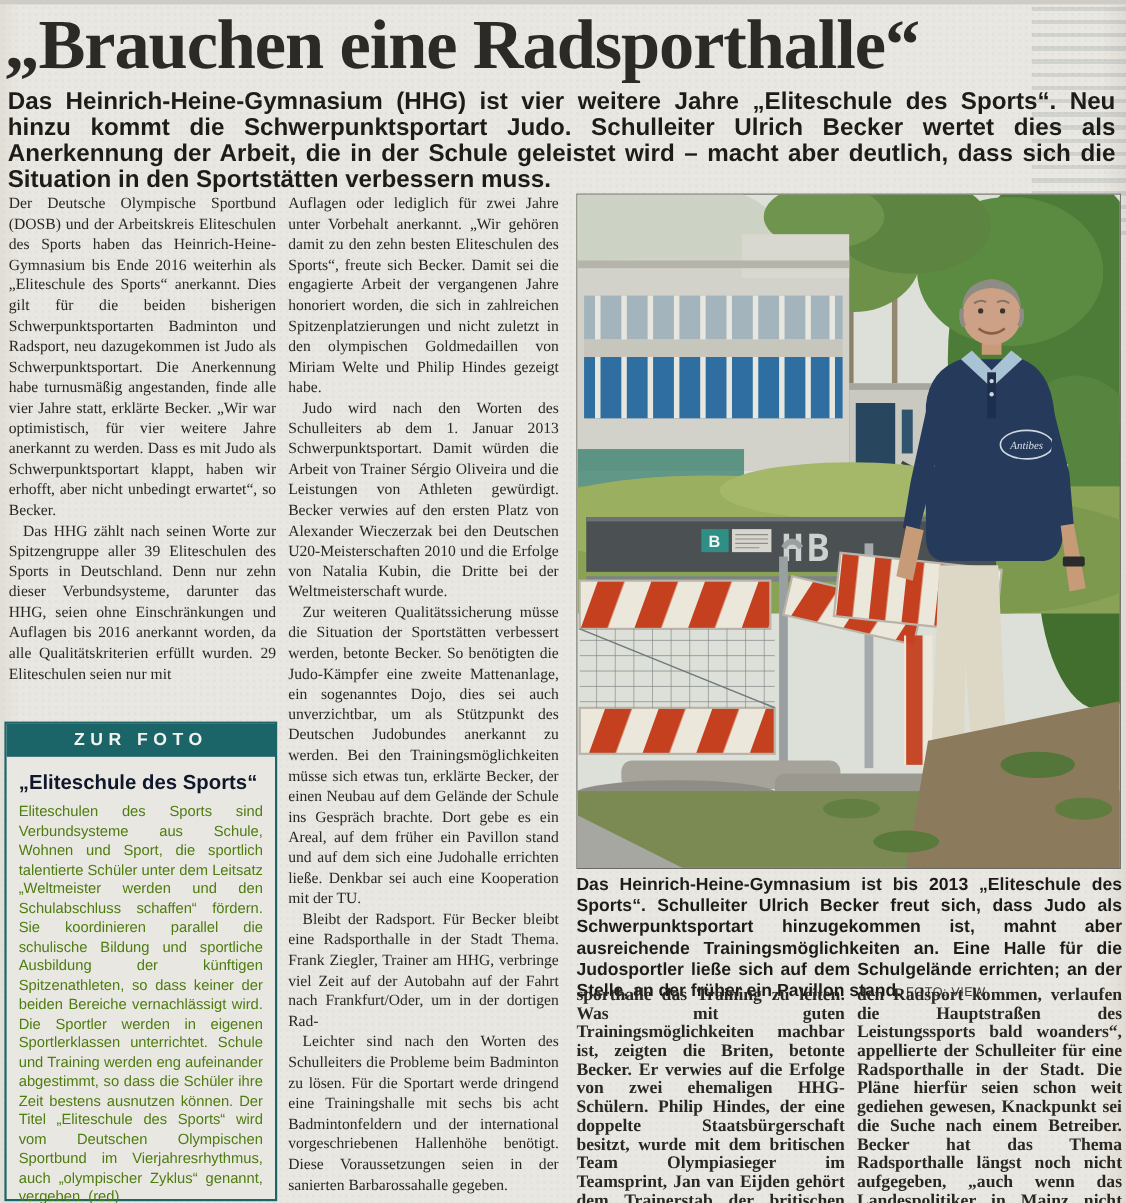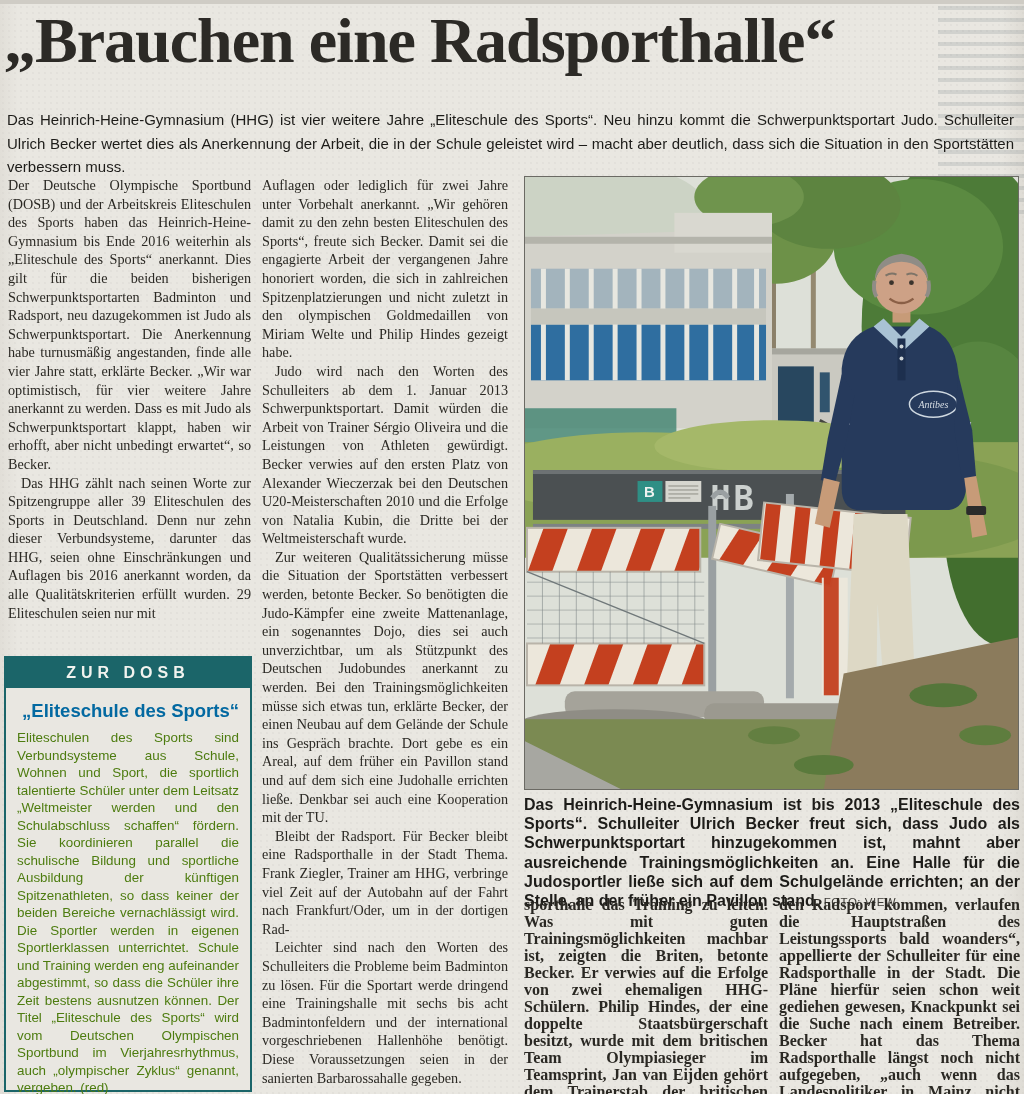--- a/index.html
+++ b/index.html
@@ -13,23 +13,23 @@
     font-family:"Liberation Serif","DejaVu Serif",serif;
     color:#26241f;
   }
   .headline{
     position:absolute;left:4px;top:-6px;width:1016px;margin:0;
     font-family:"Liberation Serif","DejaVu Serif",serif;
     font-weight:700;font-size:64px;line-height:86px;letter-spacing:-1px;
     color:#2c2a26;white-space:nowrap;
   }
   .lead{
-    position:absolute;left:7px;top:104px;width:1007px;margin:0;
-    font-family:"Liberation Sans","DejaVu Sans",sans-serif;
-    font-weight:400;font-size:15px;line-height:23.6px;
+    position:absolute;left:7px;top:76px;width:1007px;margin:0;
+    font-family:"Liberation Sans","DejaVu Sans",sans-serif;
+    font-weight:700;font-size:22px;line-height:23.6px;
     color:#1d1c19;text-align:justify;
   }
   .col{position:absolute;text-align:justify;hyphens:auto;-webkit-hyphens:auto;overflow:hidden;}
   .col p{margin:0;}
   .col p + p{text-indent:13px;}
   .coltop{font-size:14.2px;line-height:18.6px;color:#2a2823;}
   .col1{left:8px;top:172px;width:243px;height:472px;}
   .col2{left:262px;top:172px;width:246px;height:918px;}
   .colb{font-size:16px;line-height:17px;color:#2a2823;font-weight:bold;}
   .col3{left:524px;top:892px;width:244px;height:202px;}
@@ -56,21 +56,21 @@
   .kicker{
     height:30px;background:#1b6569;color:#f2f3ef;
     font-family:"Liberation Sans","DejaVu Sans",sans-serif;
     font-weight:700;font-size:16px;letter-spacing:5px;
     display:flex;align-items:center;justify-content:center;
   }
   .boxinner{padding:8px 11px 0 11px;}
   .boxtitle{
     margin:4px 0 7px 0;
     font-family:"Liberation Sans","DejaVu Sans",sans-serif;
-    font-weight:700;font-size:18.5px;color:#0369a1;text-align:right;
+    font-weight:700;font-size:18.5px;color:#0f172a;
   }
   .boxbody{
     margin:0;font-family:"Liberation Sans","DejaVu Sans",sans-serif;
     font-size:13.4px;line-height:17.5px;color:#4d7c0f;text-align:justify;hyphens:auto;
   }
   .bleed{position:absolute;pointer-events:none;opacity:.16;filter:blur(.7px);}
   .bleed-tr{
     right:0;top:2px;width:86px;height:210px;
     background:repeating-linear-gradient(180deg,#5a6a72 0 4px,rgba(0,0,0,0) 4px 12px);
   }
@@ -245,20 +245,20 @@
 
   <div class="col colb col3">
     <p>sporthalle das Training zu leiten. Was mit guten Trainingsmöglichkeiten machbar ist, zeigten die Briten, betonte Becker. Er verwies auf die Erfolge von zwei ehemaligen HHG-Schülern. Philip Hindes, der eine doppelte Staatsbürgerschaft besitzt, wurde mit dem britischen Team Olympiasieger im Teamsprint, Jan van Eijden gehört dem Trainerstab der britischen Radsportler an. „Wenn keine Impulse für</p>
   </div>
 
   <div class="col colb col4">
     <p>den Radsport kommen, verlaufen die Hauptstraßen des Leistungssports bald woanders“, appellierte der Schulleiter für eine Radsporthalle in der Stadt. Die Pläne hierfür seien schon weit gediehen gewesen, Knackpunkt sei die Suche nach einem Betreiber. Becker hat das Thema Radsporthalle längst noch nicht aufgegeben, „auch wenn das Landespolitiker in Mainz nicht gerne hören“. (dür)</p>
   </div>
 
   <aside class="infobox">
-    <div class="kicker">ZUR DOSB</div>
+    <div class="kicker">ZUR FOTO</div>
     <div class="boxinner">
       <h2 class="boxtitle">„Eliteschule des Sports“</h2>
       <p class="boxbody">Eliteschulen des Sports sind Verbundsysteme aus Schule, Wohnen und Sport, die sportlich talentierte Schüler unter dem Leitsatz „Weltmeister werden und den Schulabschluss schaffen“ fördern. Sie koordinieren parallel die schulische Bildung und sportliche Ausbildung der künftigen Spitzenathleten, so dass keiner der beiden Bereiche vernachlässigt wird. Die Sportler werden in eigenen Sportlerklassen unterrichtet. Schule und Training werden eng aufeinander abgestimmt, so dass die Schüler ihre Zeit bestens ausnutzen können. Der Titel „Eliteschule des Sports“ wird vom Deutschen Olympischen Sportbund im Vierjahresrhythmus, auch „olympischer Zyklus“ genannt, vergeben. (red)</p>
     </div>
   </aside>
 
 </div>
 
 </body></html>

